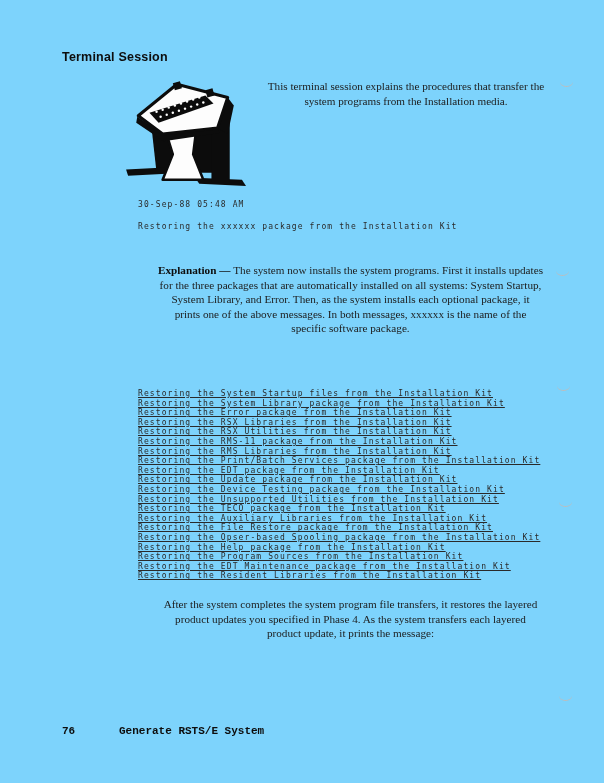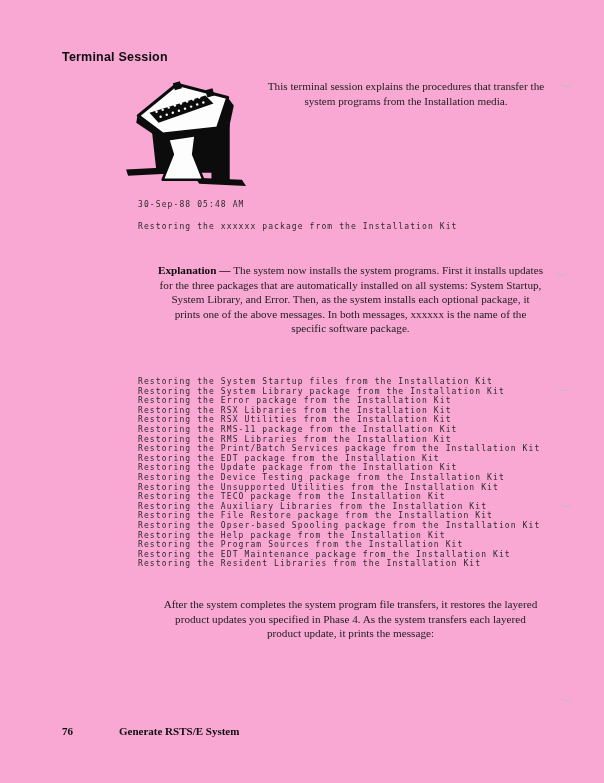--- a/index.html
+++ b/index.html
@@ -1,19 +1,19 @@
 <!DOCTYPE html>
 <html><head>
 <meta charset="utf-8">
 <style>
   html,body{margin:0;padding:0;background:#e8e8e6;}
   #page{
     position:relative;
     width:604px;height:783px;
-    background:#f9a8d4;
+    background:#7dd3fc;
     margin:0 auto;
     overflow:hidden;
     font-family:"Liberation Serif", serif;
     color:#1c1c1c;
   }
   .abs{position:absolute;}
   .h1{
     font-family:"Liberation Sans", sans-serif;
     font-weight:bold;
     font-size:12.5px;
@@ -30,21 +30,21 @@
   .body b{font-weight:bold;color:#0d0d0d;}
   .mono{
     font-family:"DejaVu Sans Mono", monospace;
     font-size:8px;
     letter-spacing:1.1px;
     line-height:9.6px;
     white-space:pre;
     color:#2a2a2a;
   }
   .footer{
-    font-family:Liberation Serif, serif;
+    font-family:Liberation Mono, monospace;
     font-weight:bold;
     font-size:11px;
     color:#0d0d0d;
   }
   .mark{
     position:absolute;
     width:13px;height:5px;
     border-bottom:1.6px solid #bdbdbd;
     border-radius:0 0 60% 60% / 0 0 100% 100%;
   }
@@ -103,21 +103,21 @@
   <div class="abs mono" style="left:138px;top:200px;">30-Sep-88 05:48 AM</div>
   <div class="abs mono" style="left:138px;top:222px;">Restoring the xxxxxx package from the Installation Kit</div>
 
   <div class="abs body" style="left:138px;top:263px;width:425px;"><b>Explanation — </b><span>The system now installs the system programs. First it installs updates
 for the three packages that are automatically installed on all systems: System Startup,
 System Library, and Error. Then, as the system installs each optional package, it
 prints one of the above messages. In both messages, xxxxxx is the name of the
 specific software package.</span></div>
 
 
-  <div class="abs mono" style="left:138px;top:377px;">Restoring the System Startup files from the Installation Kit
+  <div class="abs mono" style="left:138px;top:389px;text-decoration:underline;">Restoring the System Startup files from the Installation Kit
 Restoring the System Library package from the Installation Kit
 Restoring the Error package from the Installation Kit
 Restoring the RSX Libraries from the Installation Kit
 Restoring the RSX Utilities from the Installation Kit
 Restoring the RMS-11 package from the Installation Kit
 Restoring the RMS Libraries from the Installation Kit
 Restoring the Print/Batch Services package from the Installation Kit
 Restoring the EDT package from the Installation Kit
 Restoring the Update package from the Installation Kit
 Restoring the Device Testing package from the Installation Kit

